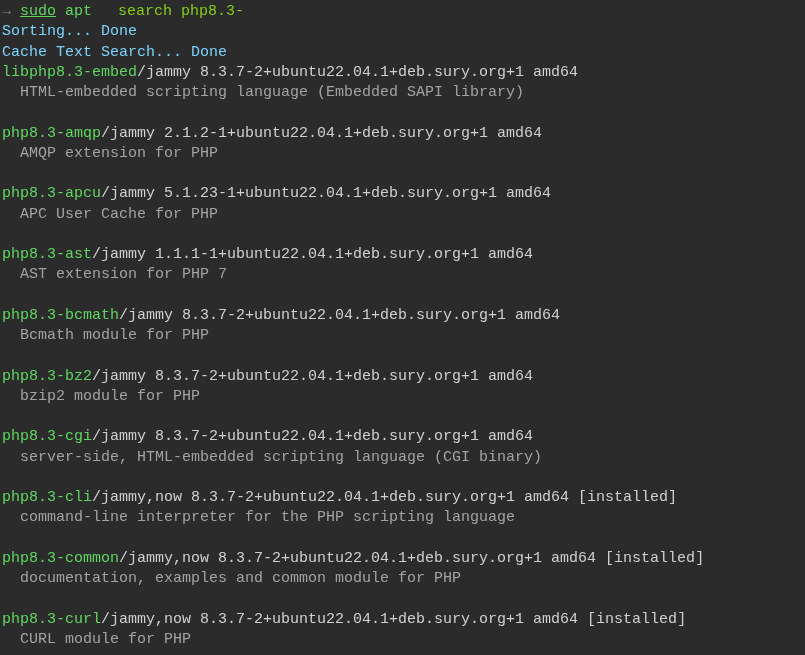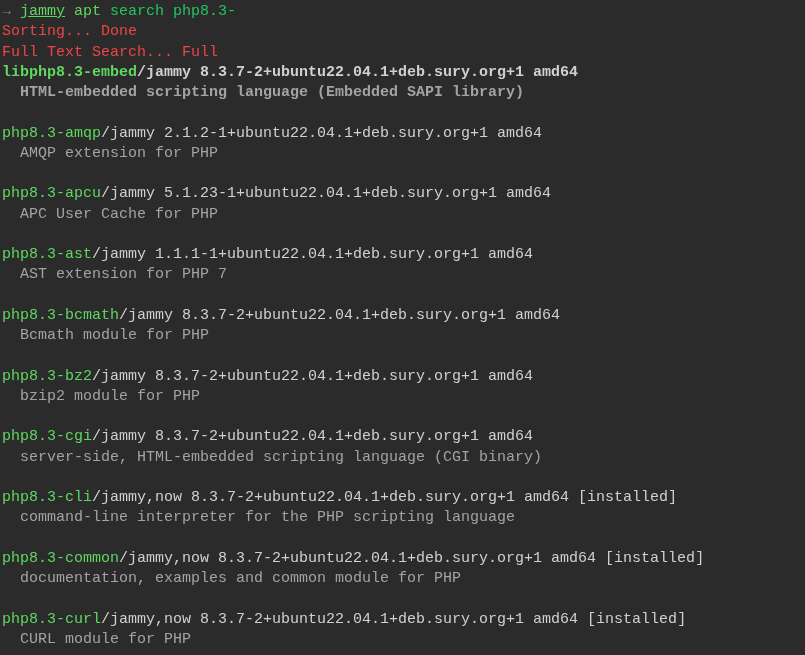--- a/index.html
+++ b/index.html
@@ -23,46 +23,46 @@
       font-weight: bold;
     }
     .sudo {
       color: #5fd75f;
       text-decoration: underline;
     }
     .apt {
       color: #5fd75f;
     }
     .cmd-args {
-      color: #22c55e;
+      color: #84cc16;
+      margin-left: 17px;
     }
     .status-line {
-      color: #ef4444;
+      color: #7dd3fc;
     }
     .pkg-name {
       color: #5fd75f;
     }
     .pkg-meta {
       color: #d0d0d0;
     }
     .pkg-desc {
       color: #a3a3a3;
       padding-left: 2ch;
     }
     .entry {
       margin-top: 1.35em;
     }
     .entry.first {
       margin-top: 0;
-      font-weight: bold;
     }
     pre {
       font-family: inherit;
       white-space: pre;
     }
   </style>
 </head>
 <body>
 
-<pre><span><span class="prompt-arrow">→</span> <span class="sudo">jammy</span> <span class="apt">apt</span> <span class="cmd-args">search php8.3-</span></span>
+<pre><span><span class="prompt-arrow">→</span> <span class="sudo">sudo</span> <span class="apt">apt</span> <span class="cmd-args">search php8.3-</span></span>
 <span class="status-line">Sorting... Done</span>
-<span class="status-line">Full Text Search... Full</span>
+<span class="status-line">Cache Text Search... Done</span>
 <div id="packages-container"><div class="entry first"><div><span class="pkg-name">libphp8.3-embed</span><span class="pkg-meta">/jammy 8.3.7-2+ubuntu22.04.1+deb.sury.org+1 amd64</span></div><div class="pkg-desc">HTML-embedded scripting language (Embedded SAPI library)</div></div><div class="entry"><div><span class="pkg-name">php8.3-amqp</span><span class="pkg-meta">/jammy 2.1.2-1+ubuntu22.04.1+deb.sury.org+1 amd64</span></div><div class="pkg-desc">AMQP extension for PHP</div></div><div class="entry"><div><span class="pkg-name">php8.3-apcu</span><span class="pkg-meta">/jammy 5.1.23-1+ubuntu22.04.1+deb.sury.org+1 amd64</span></div><div class="pkg-desc">APC User Cache for PHP</div></div><div class="entry"><div><span class="pkg-name">php8.3-ast</span><span class="pkg-meta">/jammy 1.1.1-1+ubuntu22.04.1+deb.sury.org+1 amd64</span></div><div class="pkg-desc">AST extension for PHP 7</div></div><div class="entry"><div><span class="pkg-name">php8.3-bcmath</span><span class="pkg-meta">/jammy 8.3.7-2+ubuntu22.04.1+deb.sury.org+1 amd64</span></div><div class="pkg-desc">Bcmath module for PHP</div></div><div class="entry"><div><span class="pkg-name">php8.3-bz2</span><span class="pkg-meta">/jammy 8.3.7-2+ubuntu22.04.1+deb.sury.org+1 amd64</span></div><div class="pkg-desc">bzip2 module for PHP</div></div><div class="entry"><div><span class="pkg-name">php8.3-cgi</span><span class="pkg-meta">/jammy 8.3.7-2+ubuntu22.04.1+deb.sury.org+1 amd64</span></div><div class="pkg-desc">server-side, HTML-embedded scripting language (CGI binary)</div></div><div class="entry"><div><span class="pkg-name">php8.3-cli</span><span class="pkg-meta">/jammy,now 8.3.7-2+ubuntu22.04.1+deb.sury.org+1 amd64 [installed]</span></div><div class="pkg-desc">command-line interpreter for the PHP scripting language</div></div><div class="entry"><div><span class="pkg-name">php8.3-common</span><span class="pkg-meta">/jammy,now 8.3.7-2+ubuntu22.04.1+deb.sury.org+1 amd64 [installed]</span></div><div class="pkg-desc">documentation, examples and common module for PHP</div></div><div class="entry"><div><span class="pkg-name">php8.3-curl</span><span class="pkg-meta">/jammy,now 8.3.7-2+ubuntu22.04.1+deb.sury.org+1 amd64 [installed]</span></div><div class="pkg-desc">CURL module for PHP</div></div></div></pre>
 
 </body></html>

